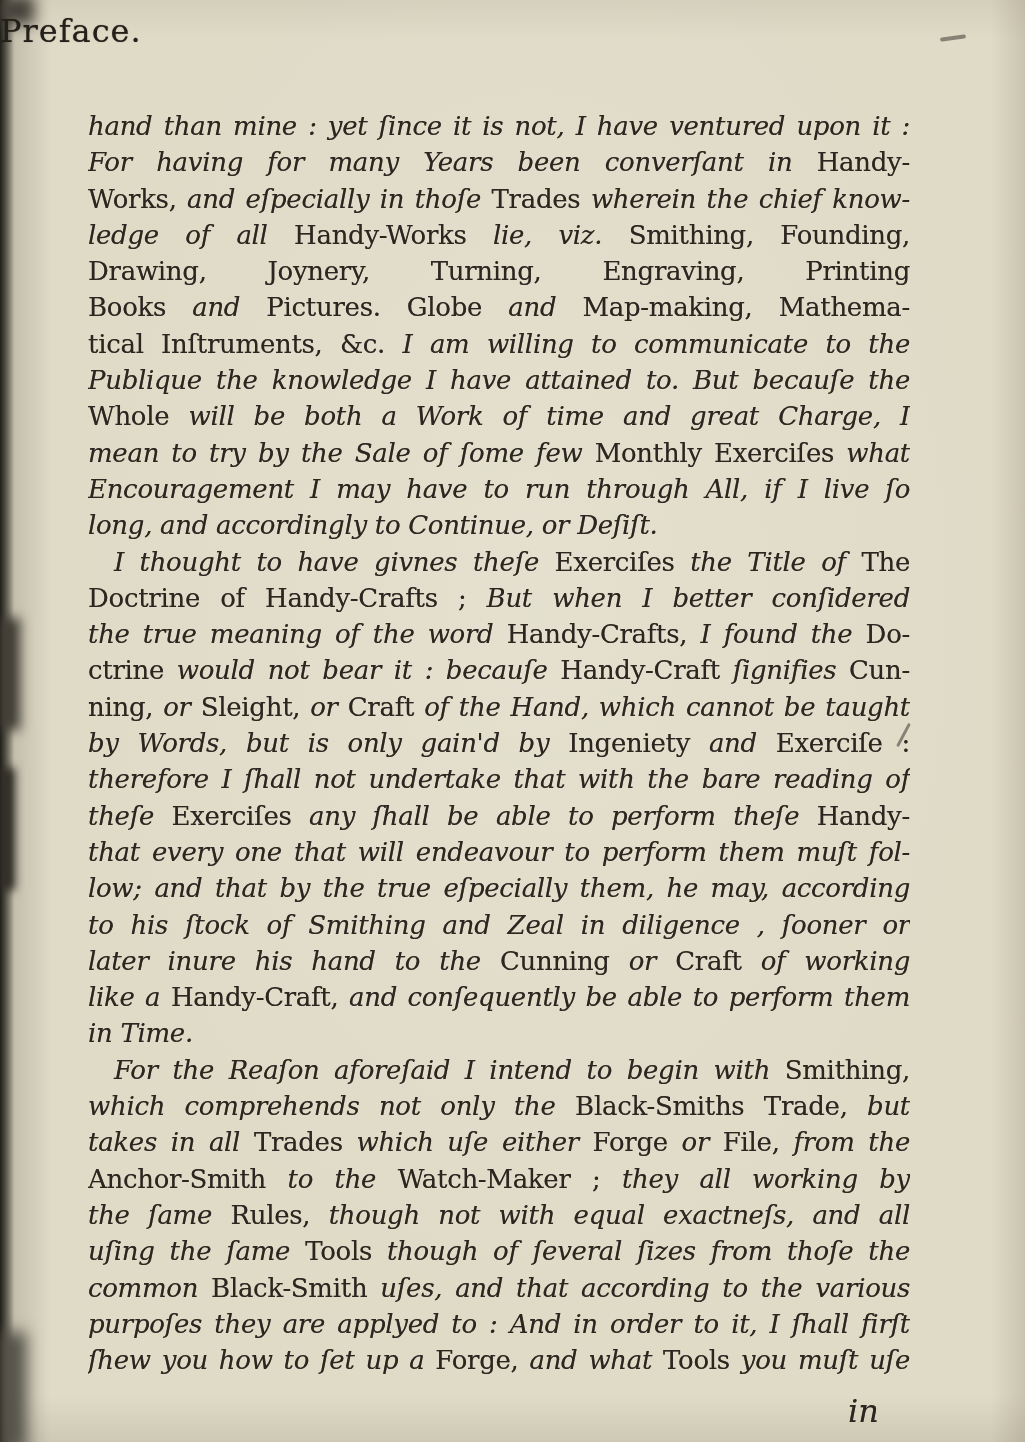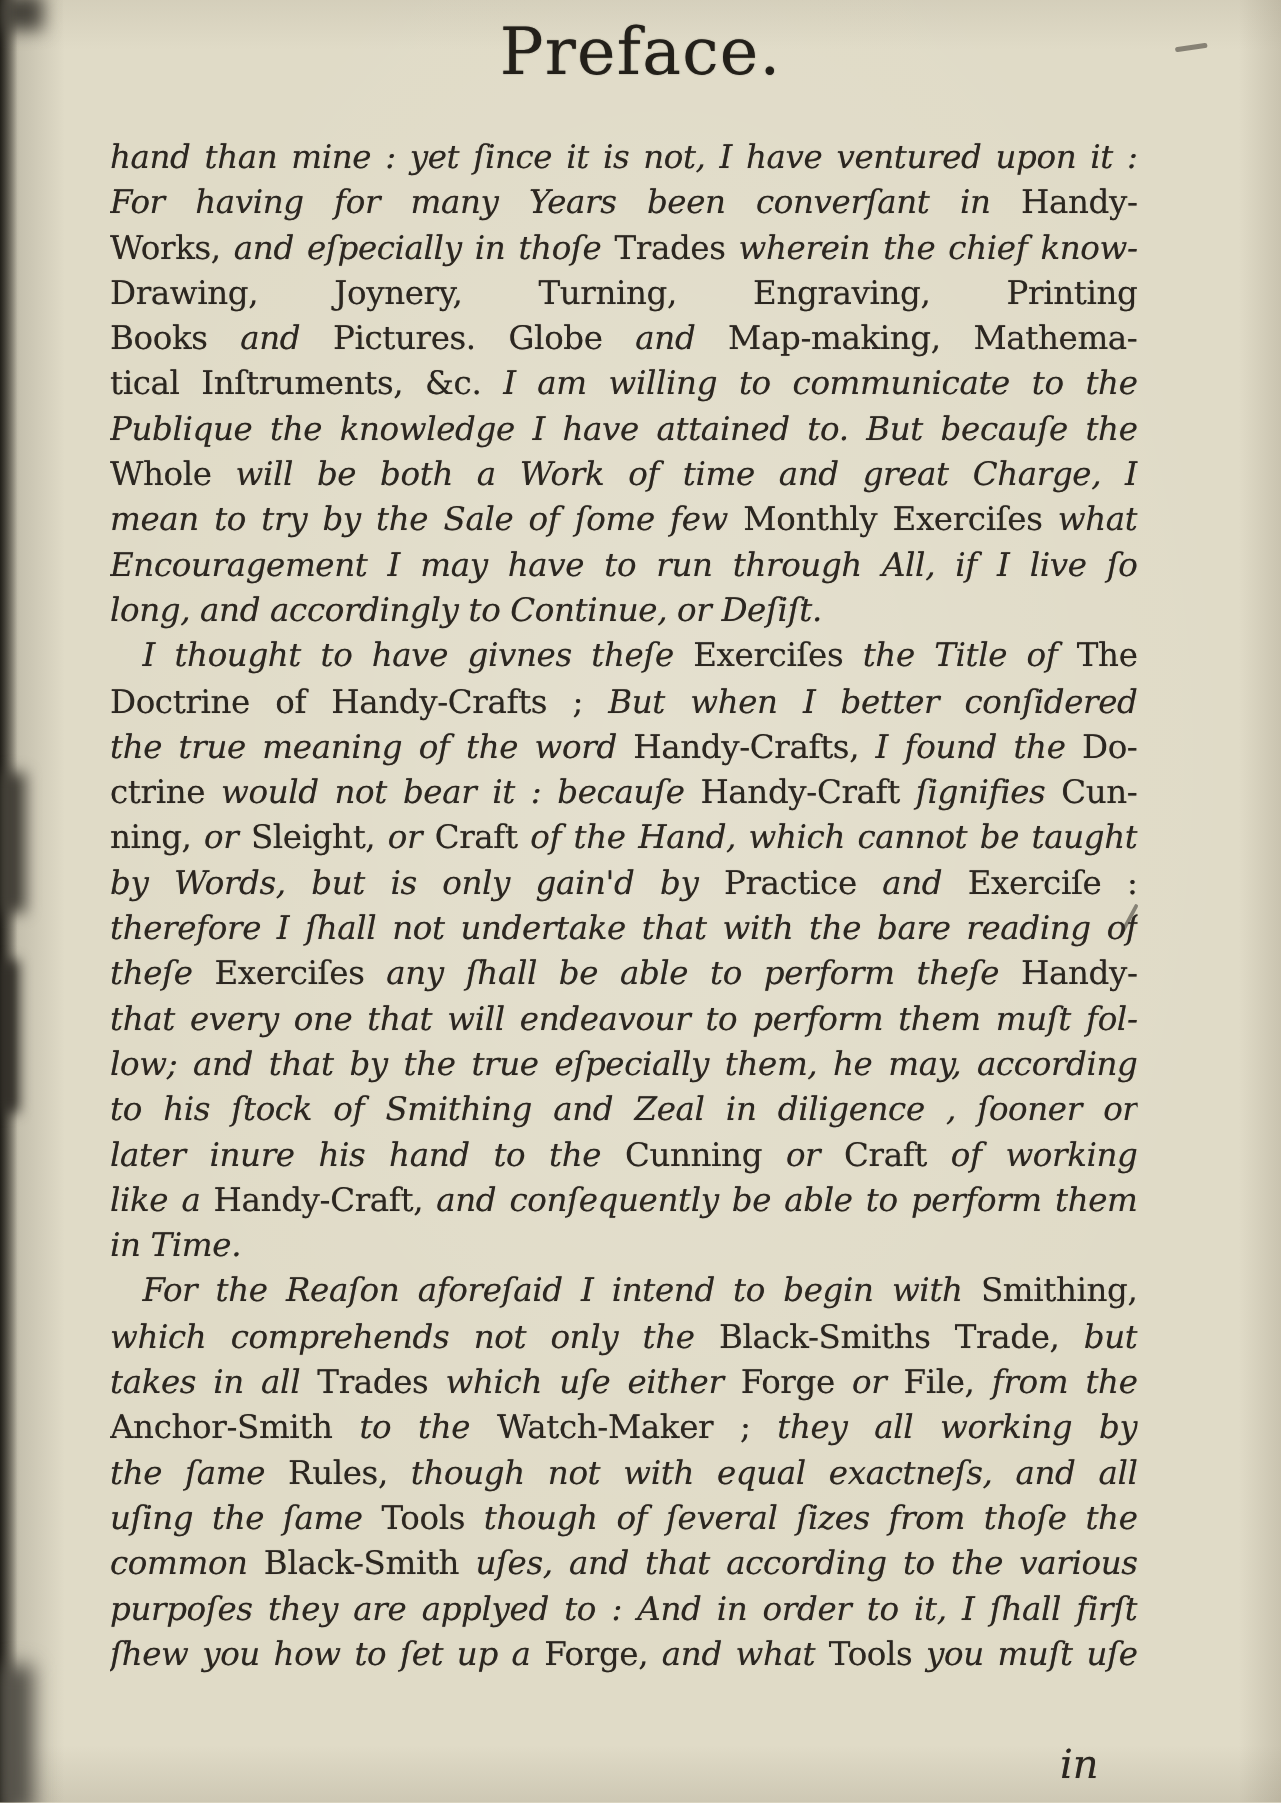--- a/index.html
+++ b/index.html
@@ -28,22 +28,21 @@
   }
   .artifact { position:absolute; pointer-events:none; }
   .smudge1 { left:0; top:618px; width:20px; height:112px; background:#3f3c34; filter:blur(6px); }
   .smudge2 { left:0; top:768px; width:15px; height:122px; background:#2e2b25; filter:blur(5px); }
   .corner-bl { left:0; top:1332px; width:26px; height:120px; background:#514e46; filter:blur(8px); }
   .corner-tl { left:0; top:-4px; width:34px; height:28px; background:#45423a; filter:blur(7px); }
   .dash-tr { left:940px; top:36px; width:26px; height:4px; background:#57534a; transform:rotate(-8deg); border-radius:2px; opacity:.65; }
   .slash-r { left:902px; top:722px; width:3px; height:26px; background:#4a463e; transform:rotate(28deg); opacity:.6; border-radius:2px; }
   .title {
     position:absolute; top:12px; left:0; width:100%;
-    text-align:center;
-    font-size:52px; font-weight:normal;
+    font-size:32px; font-weight:normal;
     color:#23201a;
     letter-spacing:1px;
     text-shadow:0 0 1px rgba(35,32,26,.6);
   }
   .pagebody {
     position:absolute; top:76px; left:88px; width:822px;
     color:var(--ink);
     font-size:26px;
     letter-spacing:-0.3px;
     text-shadow:0 0 .6px rgba(43,38,32,.55);
@@ -72,34 +71,35 @@
   <div class="artifact corner-tl"></div>
   <div class="artifact dash-tr"></div>
   <div class="artifact slash-r"></div>
 
   <h1 class="title">Preface.</h1>
 
   <div class="pagebody">
       <div class="line just"><span class="ital">hand than mine : yet ſince it is not, I have ventured upon it :</span></div>
       <div class="line just"><span class="ital">For having for many Years been converſant in </span><span class="rom">Handy-</span></div>
       <div class="line just"><span class="rom">Works, </span><span class="ital">and eſpecially in thoſe </span><span class="rom">Trades </span><span class="ital">wherein the chief know-</span></div>
+      <div class="line just"><span class="ital">ledge of all </span><span class="rom">Handy-Works </span><span class="ital">lie, viz. </span><span class="rom">Smithing, Founding,</span></div>
       <div class="line just"><span class="rom">Drawing, Joynery, Turning, Engraving, Printing</span></div>
       <div class="line just"><span class="rom">Books </span><span class="ital">and </span><span class="rom">Pictures. Globe </span><span class="ital">and </span><span class="rom">Map-making, Mathema-</span></div>
       <div class="line just"><span class="rom">tical Inſtruments, &amp;c. </span><span class="ital">I am willing to communicate to the</span></div>
       <div class="line just"><span class="ital">Publique the knowledge I have attained to. But becauſe the</span></div>
       <div class="line just"><span class="rom">Whole </span><span class="ital">will be both a Work of time and great Charge, I</span></div>
       <div class="line just"><span class="ital">mean to try by the Sale of ſome few </span><span class="rom">Monthly Exerciſes </span><span class="ital">what</span></div>
       <div class="line just"><span class="ital">Encouragement I may have to run through All, if I live ſo</span></div>
       <div class="line"><span class="ital">long, and accordingly to Continue, or Deſiſt.</span></div>
       <div class="line just ind"><span class="ital">I thought to have givnes theſe </span><span class="rom">Exerciſes </span><span class="ital">the Title of </span><span class="rom">The</span></div>
       <div class="line just"><span class="rom">Doctrine of Handy-Crafts ; </span><span class="ital">But when I better conſidered</span></div>
       <div class="line just"><span class="ital">the true meaning of the word </span><span class="rom">Handy-Crafts, </span><span class="ital">I found the </span><span class="rom">Do-</span></div>
       <div class="line just"><span class="rom">ctrine </span><span class="ital">would not bear it : becauſe </span><span class="rom">Handy-Craft </span><span class="ital">ſignifies </span><span class="rom">Cun-</span></div>
       <div class="line just"><span class="rom">ning, </span><span class="ital">or </span><span class="rom">Sleight, </span><span class="ital">or </span><span class="rom">Craft </span><span class="ital">of the Hand, which cannot be taught</span></div>
-      <div class="line just"><span class="ital">by Words, but is only gain'd by </span><span class="rom">Practice </span><span class="ital">and </span><span class="rom">Exerciſe :</span></div>
+      <div class="line just"><span class="ital">by Words, but is only gain'd by </span><span class="rom">Ingeniety </span><span class="ital">and </span><span class="rom">Exerciſe :</span></div>
       <div class="line just"><span class="ital">therefore I ſhall not undertake that with the bare reading of</span></div>
       <div class="line just"><span class="ital">theſe </span><span class="rom">Exerciſes </span><span class="ital">any ſhall be able to perform theſe </span><span class="rom">Handy-</span></div>
       <div class="line just"><span class="ital">that every one that will endeavour to perform them muſt fol-</span></div>
       <div class="line just"><span class="ital">low; and that by the true eſpecially them, he may, according</span></div>
       <div class="line just"><span class="ital">to his ſtock of Smithing and Zeal in diligence , ſooner or</span></div>
       <div class="line just"><span class="ital">later inure his hand to the </span><span class="rom">Cunning </span><span class="ital">or </span><span class="rom">Craft </span><span class="ital">of working</span></div>
       <div class="line just"><span class="ital">like a </span><span class="rom">Handy-Craft, </span><span class="ital">and conſequently be able to perform them</span></div>
       <div class="line"><span class="ital">in Time.</span></div>
       <div class="line just ind"><span class="ital">For the Reaſon aforeſaid I intend to begin with </span><span class="rom">Smithing,</span></div>
       <div class="line just"><span class="ital">which comprehends not only the </span><span class="rom">Black-Smiths Trade, </span><span class="ital">but</span></div>

